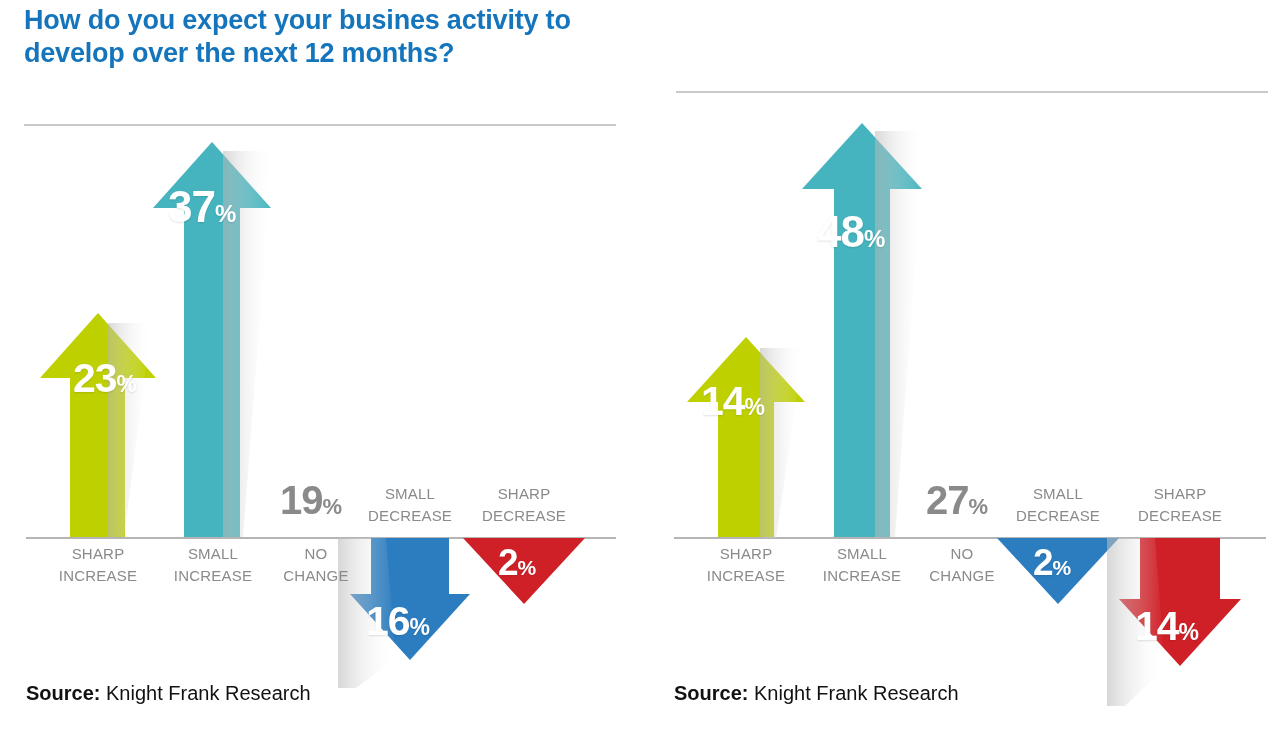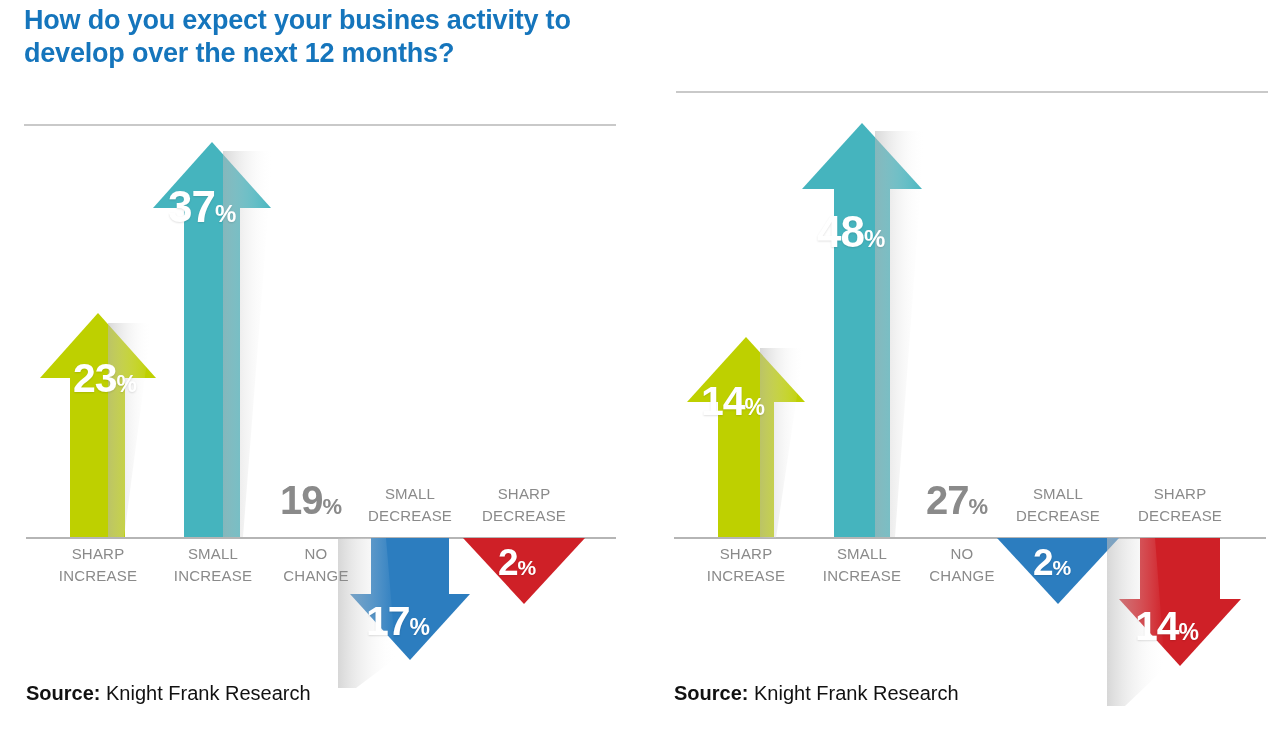--- a/index.html
+++ b/index.html
@@ -187,21 +187,21 @@
           <stop offset="0%" stop-color="#bcbcbc" stop-opacity="0.6"></stop>
           <stop offset="100%" stop-color="#ffffff" stop-opacity="0"></stop>
         </linearGradient>
           </defs>
         <polygon points="0,0 48,0 58,120 18,150 0,150" fill="url(#shL3)"></polygon>
       </svg>
       <div class="col">
         <div class="down-stem" style="left:363px;top:538px;width:78px;height:58px;background:#2C7DBF;"></div>
         <div class="down-head" style="left:342px;top:594px;border-left-width:60px;border-right-width:60px;border-top-width:66px;border-top-color:#2C7DBF;"></div>
         <div class="val" style="left:358px;top:598px;">
-          <span class="num">17</span><span class="pct">%</span>
+          <span class="num">16</span><span class="pct">%</span>
         </div>
         <div class="cat" style="left:342px;top:483px;width:120px;">SMALL
 DECREASE</div>
       </div>
 
       <div class="col">
         <div class="down-head" style="left:455px;top:538px;border-left-width:61px;border-right-width:61px;border-top-width:66px;border-top-color:#CF2027;"></div>
         <div class="val small-v" style="left:490px;top:542px;">
           <span class="num">2</span><span class="pct">%</span>
         </div>

